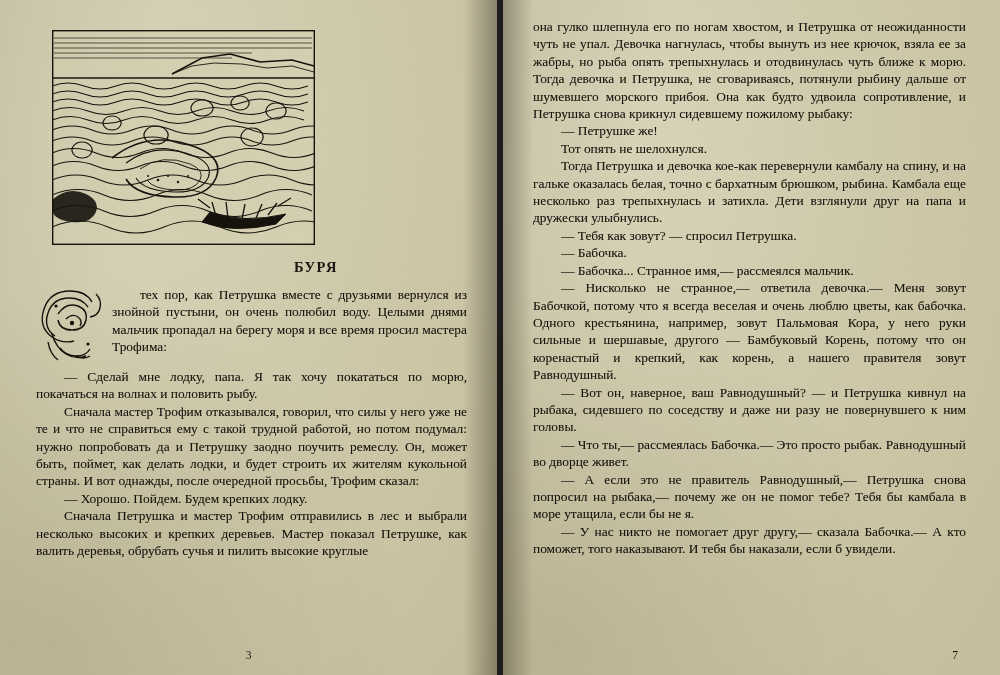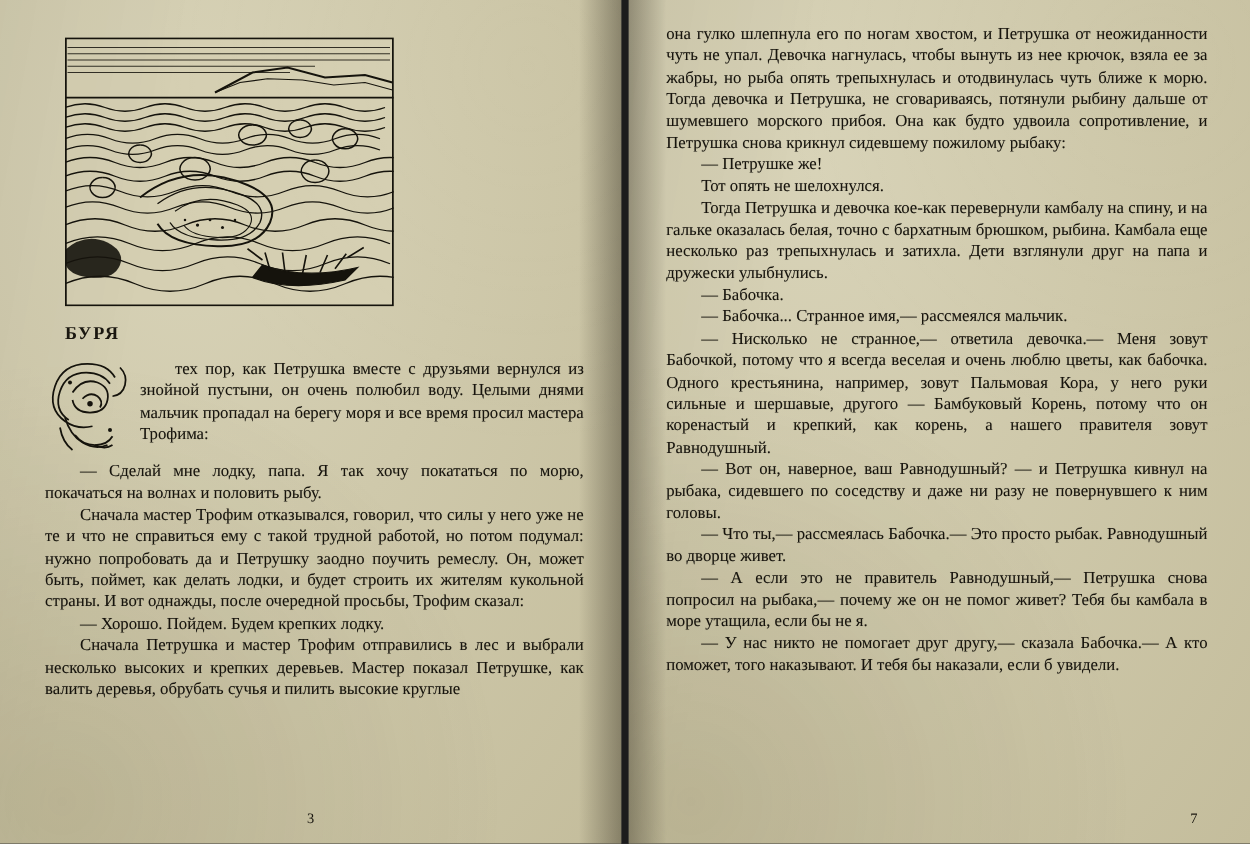--- a/index.html
+++ b/index.html
@@ -75,21 +75,21 @@
     margin: 4px 0 0 16px;
     display: block;
   }
 
   
   .chapter-title {
     font-family: "Liberation Serif", serif;
     font-weight: bold;
     font-size: 14.5px;
     letter-spacing: 1.4px;
-    text-align: left;
+    text-align: right;
     margin: 14px 0 10px 0;
     color: #1a1710;
     width: 286px;
     margin-left: 16px;
   }
 
   
   .col {
     position: relative;
     font-size: 13.4px;
@@ -233,25 +233,26 @@
     <div class="page-num page-num-left">3</div>
     <div class="gutter-shade-left"></div>
   </div>
 
   <div class="page page-right">
     <div class="col">
       <p class="no-indent">она гулко шлепнула его по ногам хвостом, и Петрушка от неожиданности чуть не упал. Девочка нагнулась, чтобы вынуть из нее крючок, взяла ее за жабры, но рыба опять трепыхнулась и отодвинулась чуть ближе к морю. Тогда девочка и Петрушка, не сговариваясь, потянули рыбину дальше от шумевшего морского прибоя. Она как будто удвоила сопротивление, и Петрушка снова крикнул  сидевшему пожилому рыбаку:</p>
       <p>— Петрушке же!</p>
       <p>Тот опять не шелохнулся.</p>
       <p>Тогда Петрушка и девочка кое-как перевернули камбалу на спину, и на гальке оказалась белая, точно с бархатным брюшком, рыбина. Камбала еще несколько раз трепыхнулась и затихла. Дети взглянули друг на папа и дружески улыбнулись.</p>
+      <p>— Тебя как зовут? — спросил Петрушка.</p>
       <p>— Бабочка.</p>
       <p>— Бабочка... Странное имя,— рассмеялся мальчик.</p>
       <p>— Нисколько не странное,— ответила девочка.— Меня зовут Бабочкой, потому что я всегда веселая и очень люблю цветы, как бабочка. Одного крестьянина, например, зовут Пальмовая Кора, у него руки сильные и шершавые, другого — Бамбуковый Корень, потому что он коренастый и крепкий, как корень, а нашего правителя зовут Равнодушный.</p>
       <p>— Вот он, наверное, ваш Равнодушный? — и Петрушка кивнул на рыбака, сидевшего по соседству и даже ни разу не повернувшего к ним головы.</p>
       <p>— Что ты,— рассмеялась Бабочка.— Это просто рыбак. Равнодушный во дворце живет.</p>
-      <p>— А если это не правитель Равнодушный,— Петрушка снова попросил на рыбака,— почему же он не помог живет? Тебя бы камбала в море утащила, если бы не я.</p>
+      <p>— А если это не правитель Равнодушный,— Петрушка снова попросил на рыбака,— почему же он не помог тебе? Тебя бы камбала в море утащила, если бы не я.</p>
       <p>— У нас никто не помогает друг другу,— сказала Бабочка.— А кто поможет, того наказывают. И тебя бы наказали, если б увидели.</p>
     </div>
     <div class="page-num page-num-right">7</div>
     <div class="gutter-shade-right"></div>
   </div>
 
 </div>
 
 </body></html>

